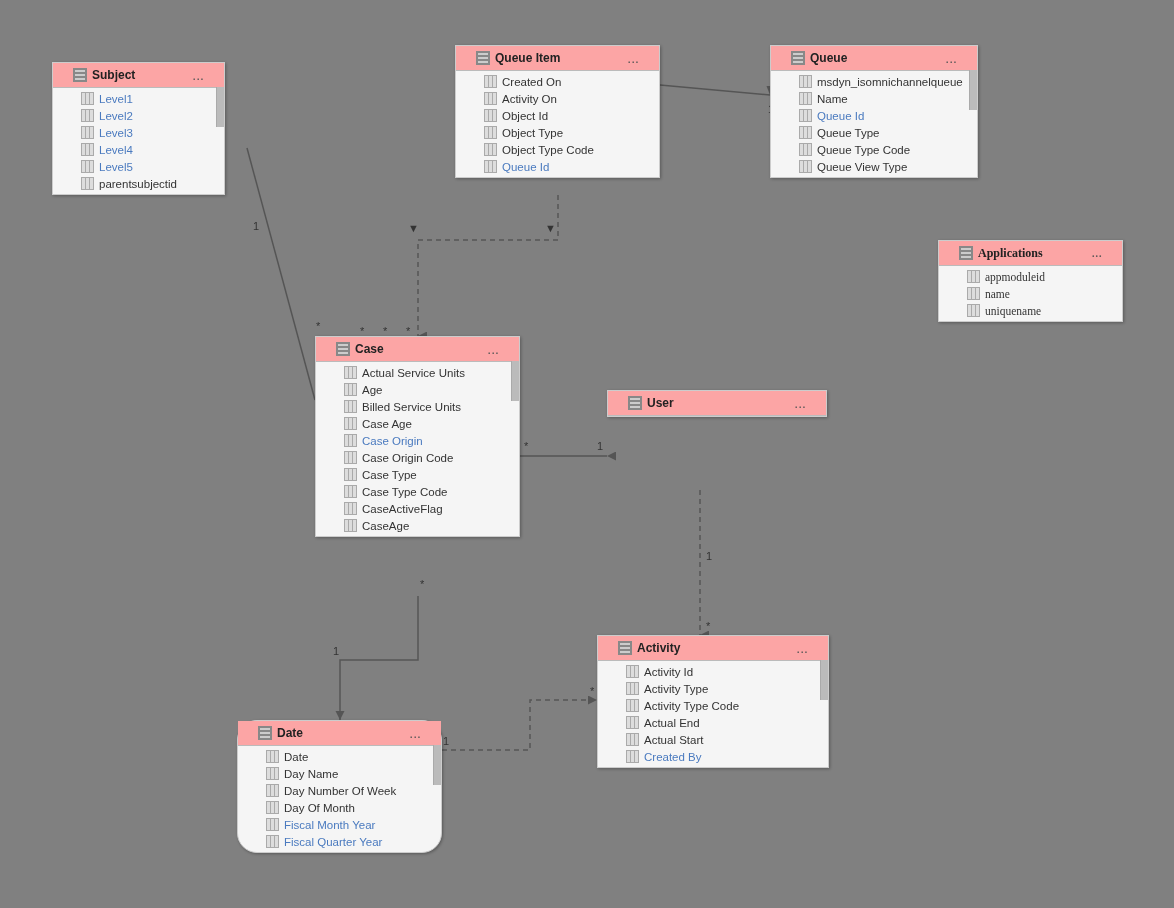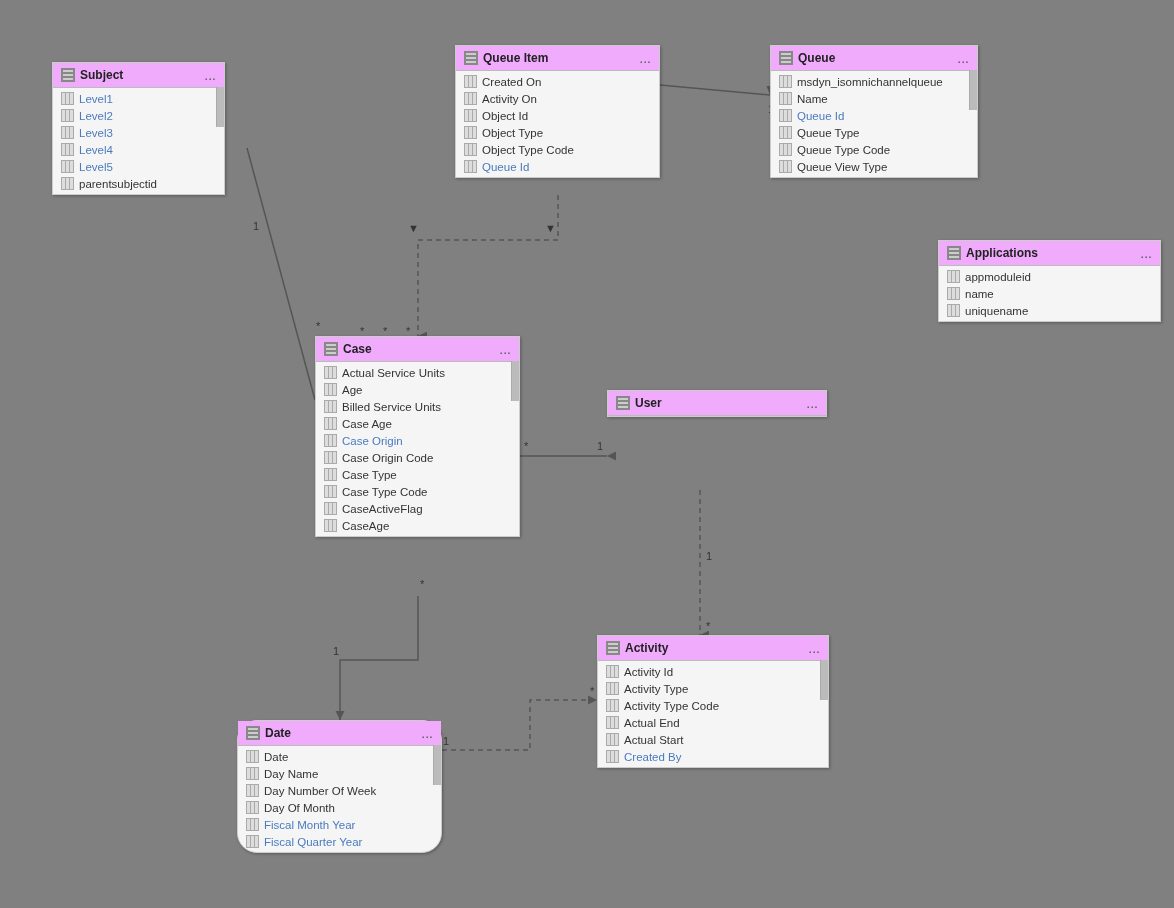--- a/index.html
+++ b/index.html
@@ -23,22 +23,22 @@
     
     .entity {
       position: absolute;
       background: #f5f5f5;
       border: 1px solid #ccc;
       min-width: 160px;
       box-shadow: 1px 1px 3px rgba(0,0,0,0.3);
     }
 
     .entity-header {
-      background: #f0abfc;
-      padding: 4px 8px;
+      background: #fca5a5;
+      padding: 4px 20px;
       display: flex;
       align-items: center;
       justify-content: space-between;
       font-weight: 700;
       font-size: 12px;
       color: #222;
       border-bottom: 1px solid #bbb;
     }
 
     .entity-header-left {
@@ -71,20 +71,21 @@
       color: #555;
       font-weight: normal;
       font-size: 14px;
       cursor: pointer;
     }
 
     .entity-body {
       padding: 2px 0;
       max-height: 200px;
       overflow-y: auto;
+      margin-left: 20px;
     }
 
     .entity-row {
       display: flex;
       align-items: center;
       padding: 2px 8px;
       gap: 5px;
       color: #333;
       font-size: 11.5px;
       white-space: nowrap;
@@ -318,21 +319,21 @@
         <span>Queue Type Code</span>
       </div>
       <div class="entity-row">
         <span class="field-icon"></span>
         <span>Queue View Type</span>
       </div>
     </div>
     <div class="scroll-indicator"></div>
   </div>
 
-  <div class="entity" style="left:938px; top:240px; width:223px;">
+  <div class="entity" style="left:938px; top:240px; width:185px;font-family:Liberation Serif, serif;">
     <div class="entity-header">
       <div class="entity-header-left">
         <span class="table-icon"></span>
         <span>Applications</span>
       </div>
       <span class="ellipsis">...</span>
     </div>
     <div class="entity-body">
       <div class="entity-row">
         <span class="field-icon"></span>

